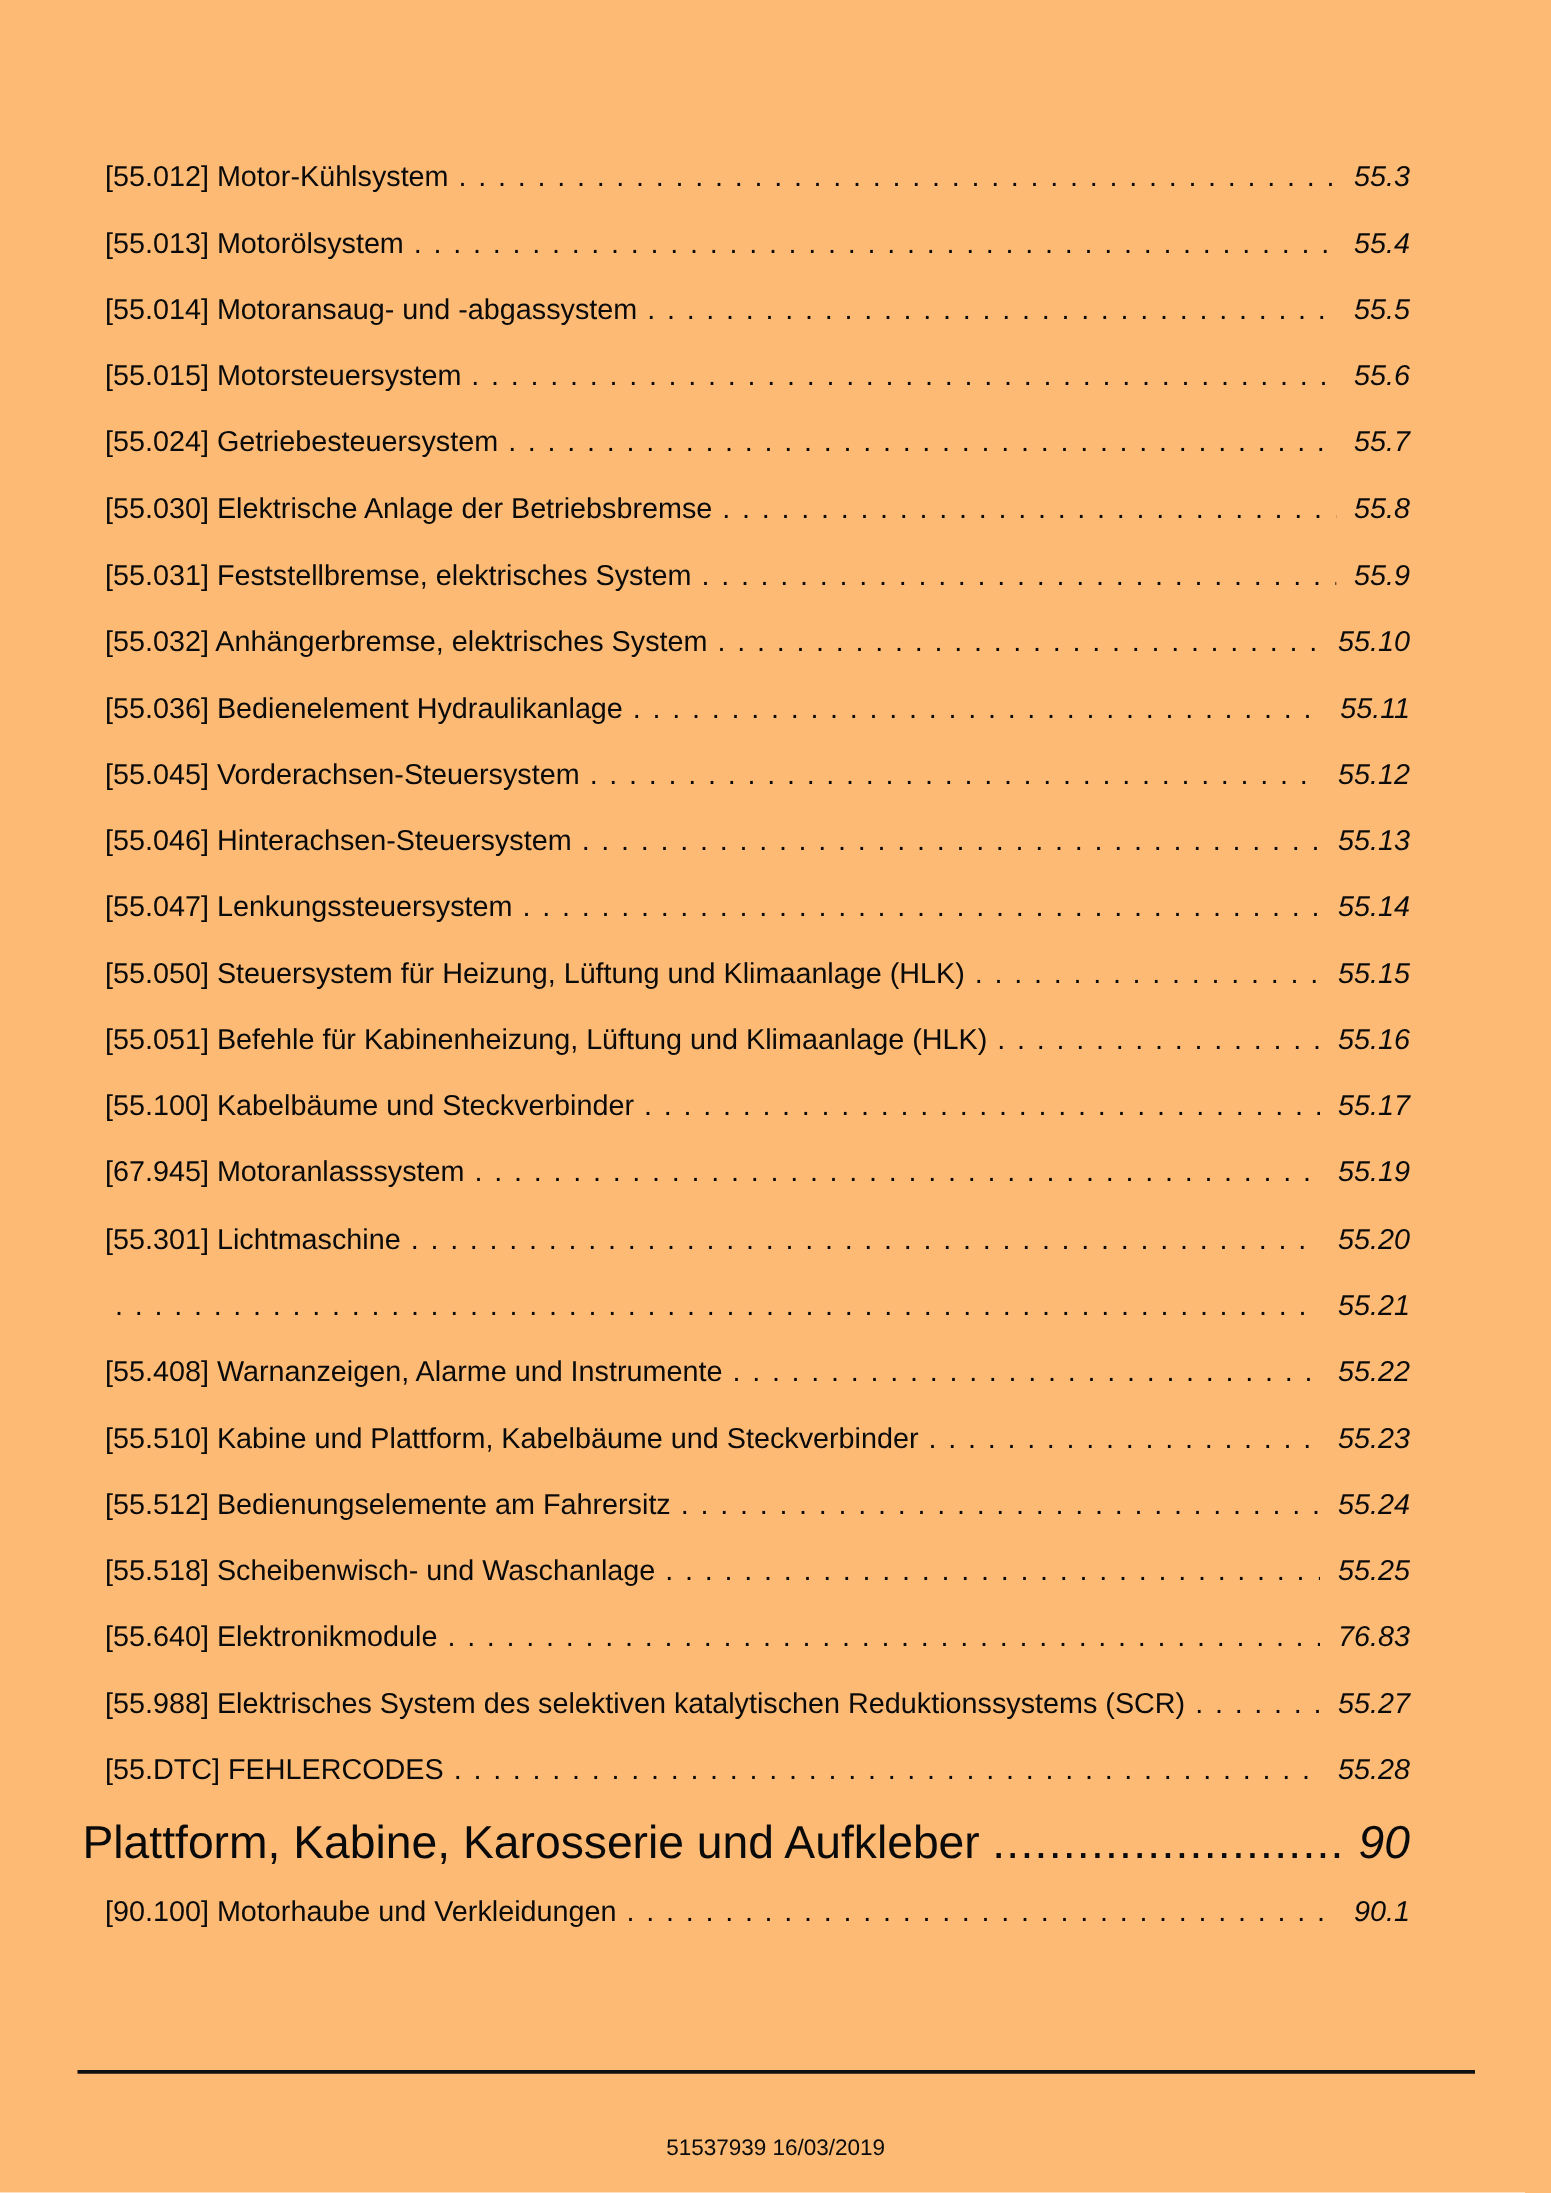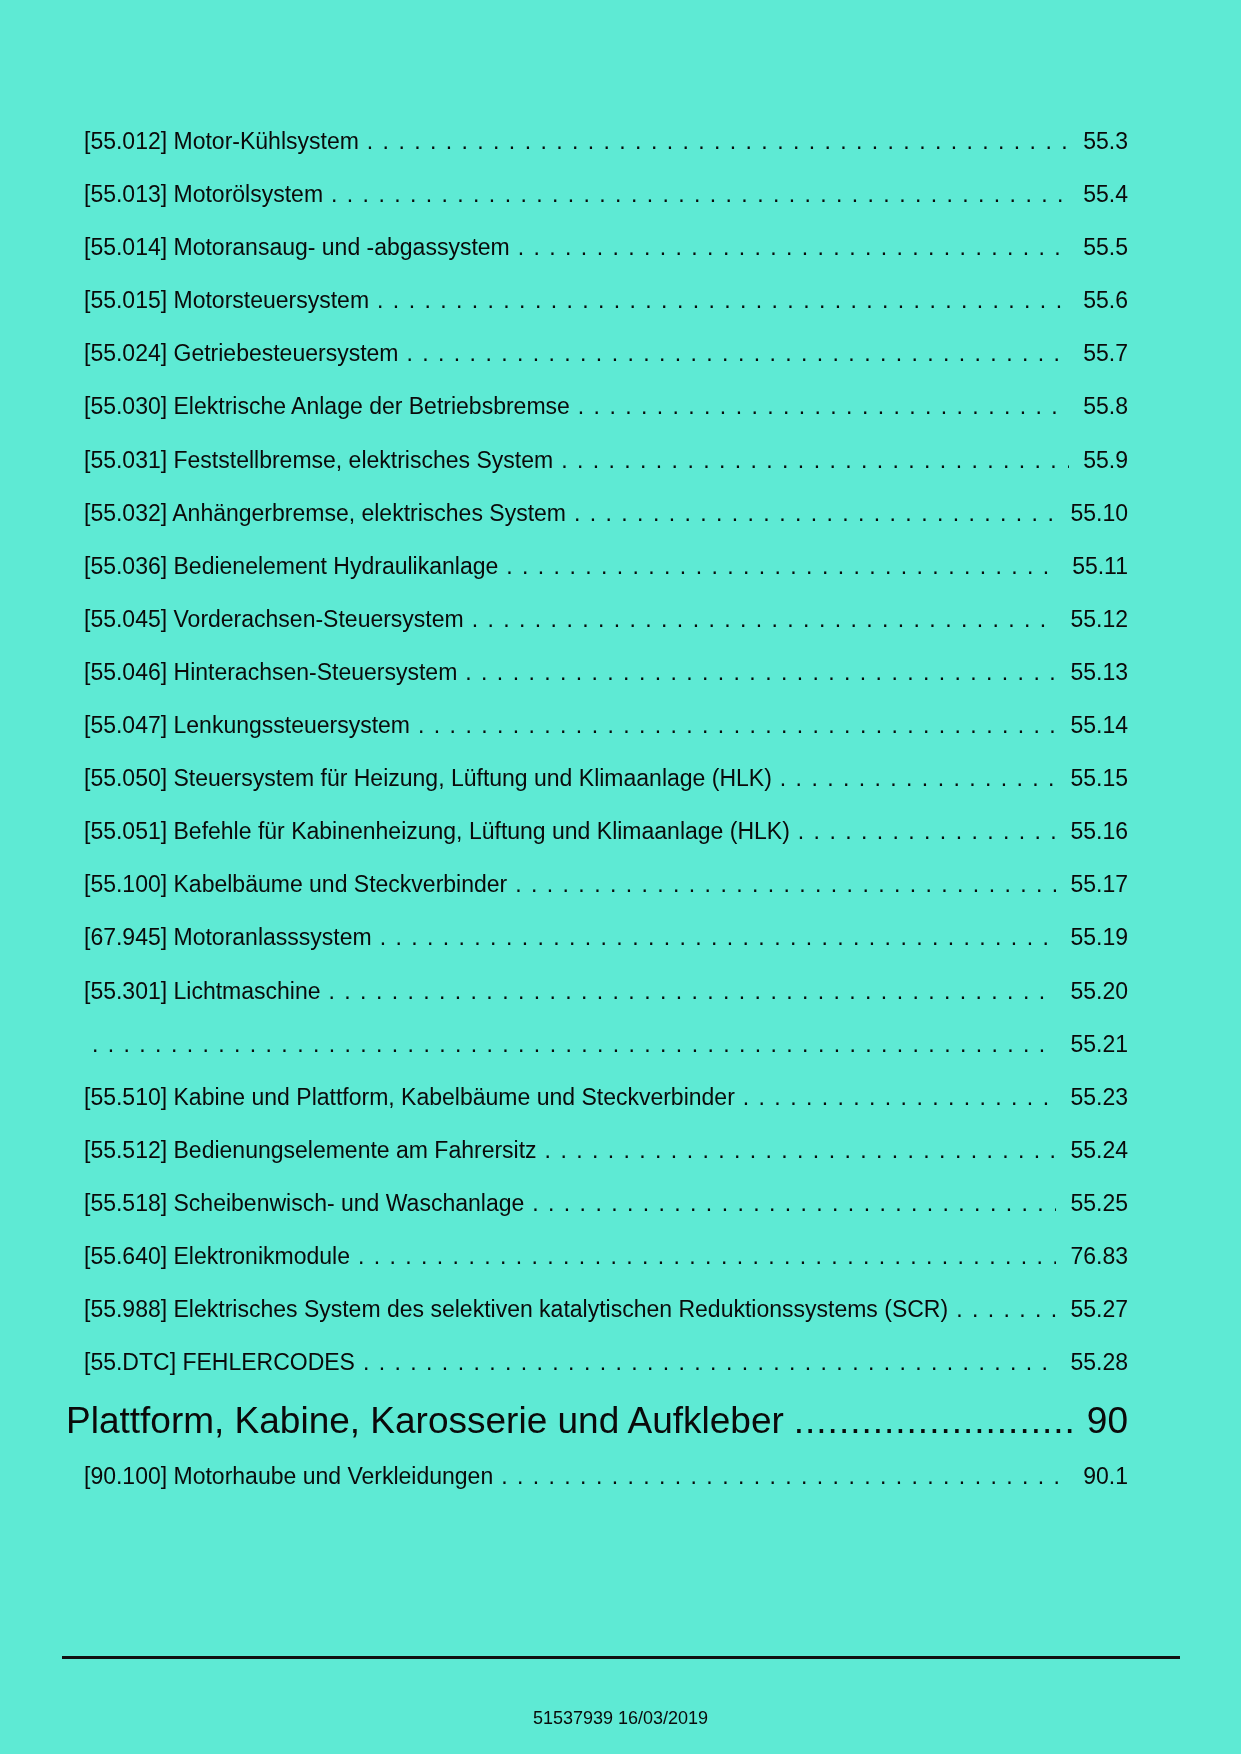--- a/index.html
+++ b/index.html
@@ -4,21 +4,21 @@
 <style>
   html, body {
     margin: 0;
     padding: 0;
     background: #ffffff;
   }
   .page {
     position: relative;
     width: 1241px;
     height: 1754px;
-    background: #5eead4;
+    background: #fdba74;
     color: #0a0a0a;
     font-family: "Liberation Sans", "DejaVu Sans", sans-serif;
     overflow: hidden;
   }
   .toc {
     position: absolute;
     top: 115px;
     left: 84px;
     right: 113px;
   }
@@ -40,20 +40,21 @@
     white-space: nowrap;
     margin: 0 14px 0 8px;
   }
   .toc-row .toc-dots::after {
     content: ". . . . . . . . . . . . . . . . . . . . . . . . . . . . . . . . . . . . . . . . . . . . . . . . . . . . . . . . . . . . . . . . . . . . . . . . . . . . . . . . . . . . . . . . . . . . . . . . . . . . . . . . . . . . . . . . . . . .";
     letter-spacing: 1.5px;
   }
   .toc-row .toc-page {
     flex: 0 0 auto;
     text-align: right;
+    font-style: italic;
   }
   .toc-row.chapter {
     font-size: 37px;
     height: 59px;
     line-height: 59px;
     padding-top: 2px;
     margin-left: -18px;
   }
   .toc-row.chapter .toc-dots {
     margin: 0 12px 0 10px;
@@ -170,20 +171,25 @@
       <div class="toc-row entry">
     <span class="toc-label">[55.301] Lichtmaschine</span>
     <span class="toc-dots"></span>
     <span class="toc-page">55.20</span>
   </div>
       <div class="toc-row entry">
     <span class="toc-dots"></span>
     <span class="toc-page">55.21</span>
   </div>
       <div class="toc-row entry">
+    <span class="toc-label">[55.408] Warnanzeigen, Alarme und Instrumente</span>
+    <span class="toc-dots"></span>
+    <span class="toc-page">55.22</span>
+  </div>
+      <div class="toc-row entry">
     <span class="toc-label">[55.510] Kabine und Plattform, Kabelbäume und Steckverbinder</span>
     <span class="toc-dots"></span>
     <span class="toc-page">55.23</span>
   </div>
       <div class="toc-row entry">
     <span class="toc-label">[55.512] Bedienungselemente am Fahrersitz</span>
     <span class="toc-dots"></span>
     <span class="toc-page">55.24</span>
   </div>
       <div class="toc-row entry">

